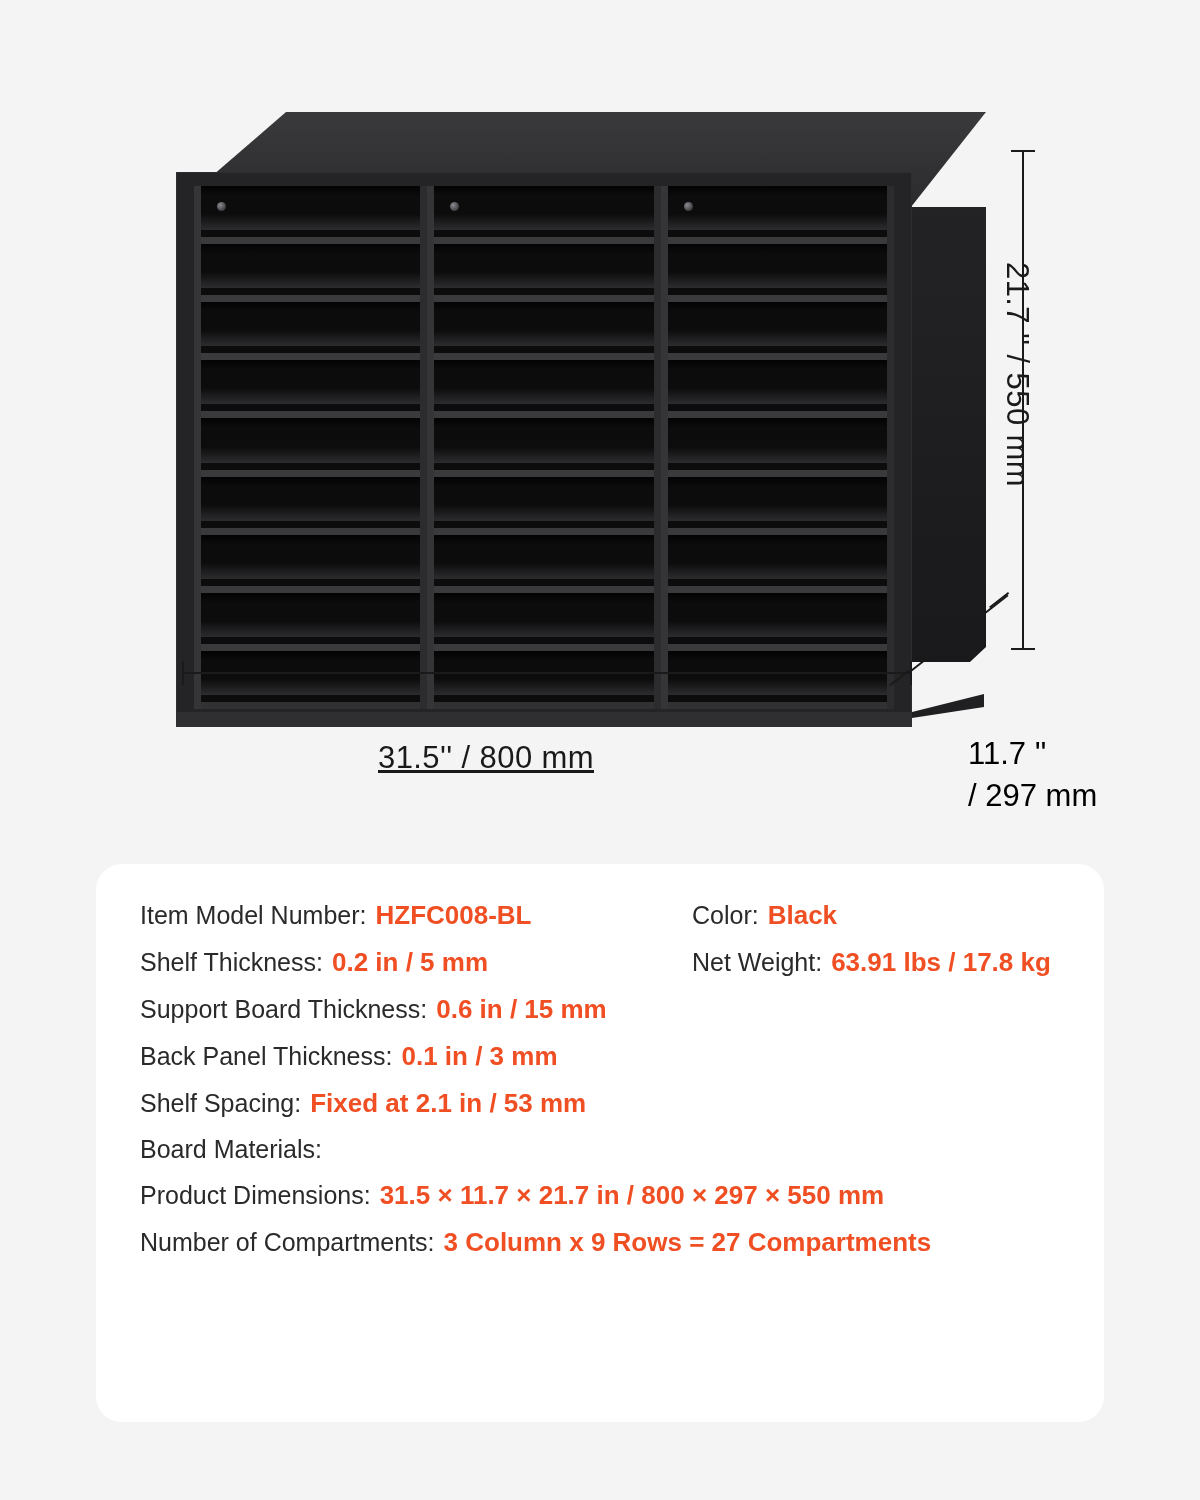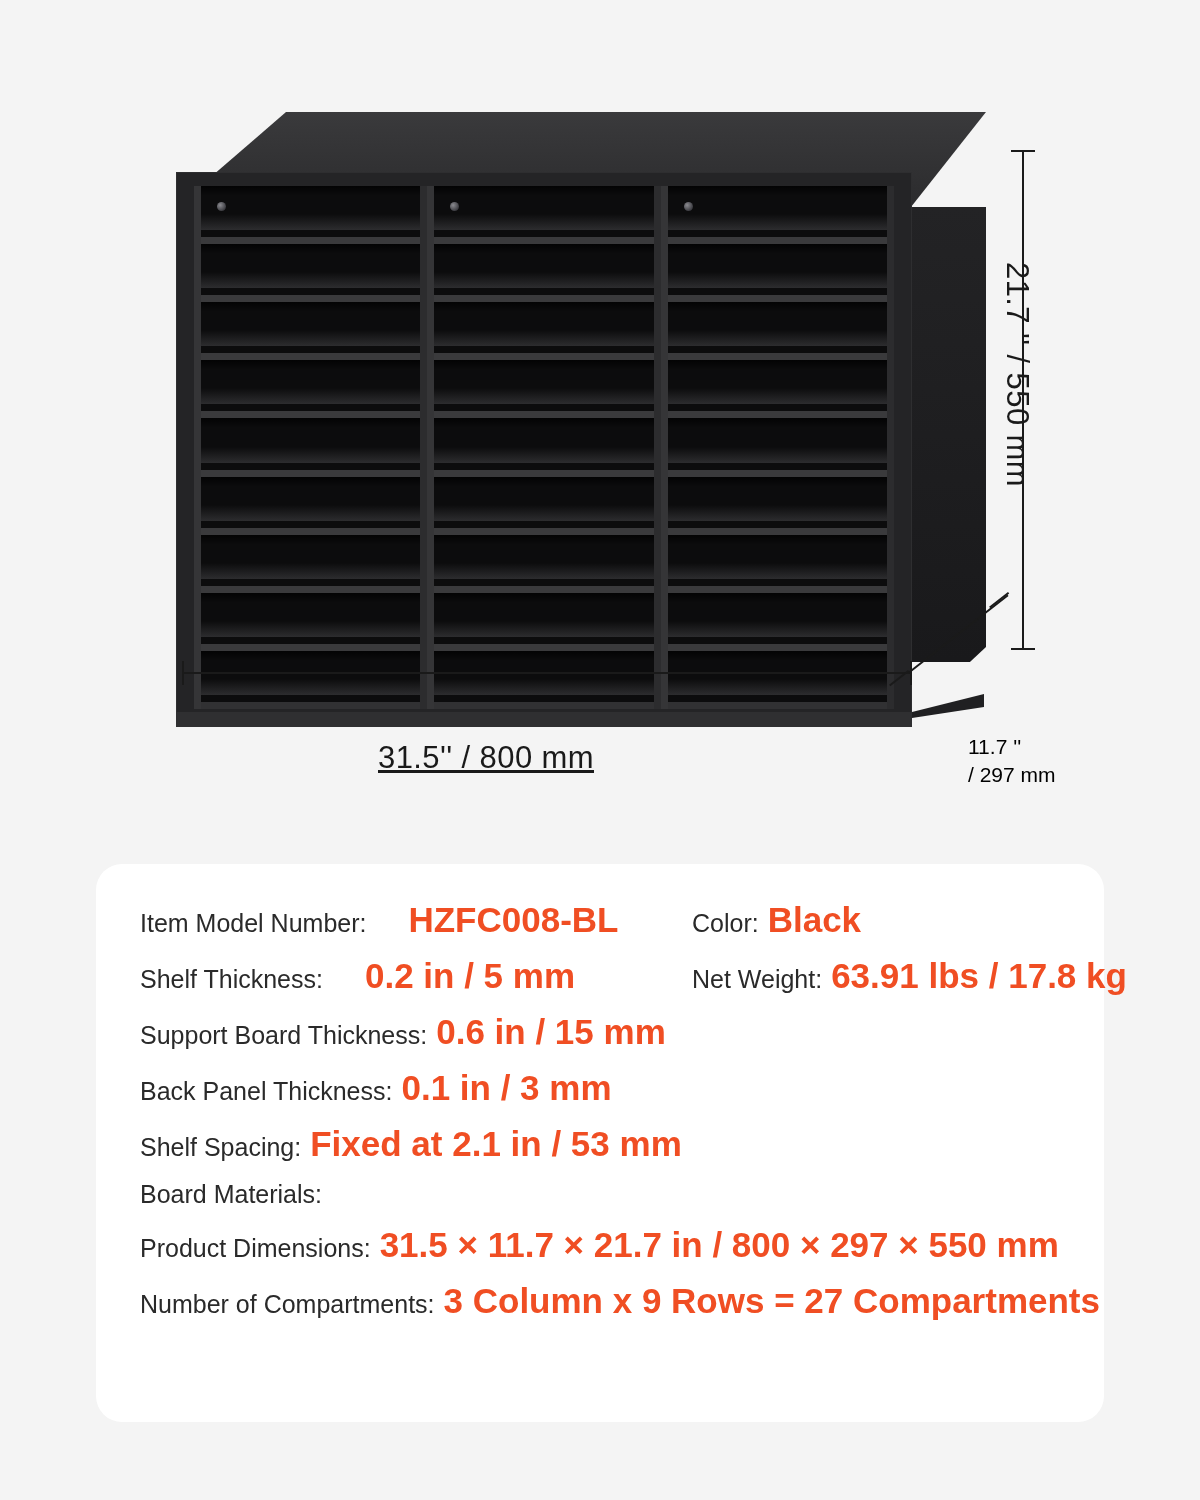--- a/index.html
+++ b/index.html
@@ -214,21 +214,21 @@
     width: 2px;
     height: 24px;
     background: #1a1a1a;
   }
   .dim-depth .cap-a { left: 0; top: -2px; transform: rotate(52deg); transform-origin: left top;}
   .dim-depth .cap-b { left: 100px; top: -80px; transform: rotate(52deg); transform-origin: left top;}
   .label-depth {
     position: absolute;
     left: 968px;
     top: 733px;
-    font-size: 21px;
+    font-size: 31px;
     line-height: 1.35;
   }
 
   
   .spec-card {
     position: absolute;
     left: 96px;
     top: 864px;
     width: 1008px;
     height: 558px;
@@ -240,29 +240,29 @@
   .spec-row {
     display: flex;
     align-items: baseline;
     margin-bottom: 16px;
   }
   .spec-item {
     display: flex;
     align-items: baseline;
     white-space: nowrap;
   }
-  .spec-item.col-left { width: 552px; flex: 0 0 552px; gap: 33px; }
+  .spec-item.col-left { width: 552px; flex: 0 0 552px; }
   .spec-label {
     color: #2a2a2a;
     font-size: 25px;
     font-weight: 400;
   }
   .spec-value {
     color: #f04e23;
-    font-size: 35px;
+    font-size: 26px;
     font-weight: bold;
     margin-left: 9px;
   }
 </style>
 </head>
 <body>
 
 <div class="product-area">
 
   <div class="unit">

